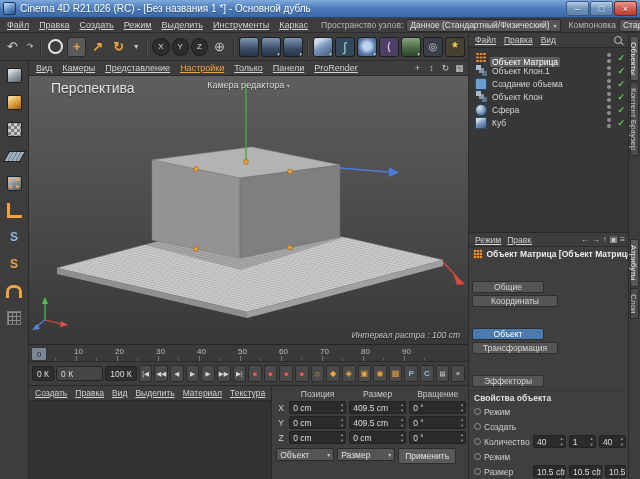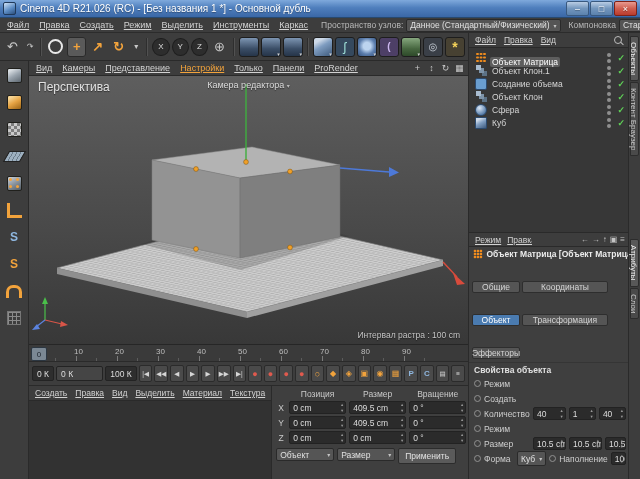--- a/index.html
+++ b/index.html
@@ -80,26 +80,26 @@
   
   .center{position:absolute;left:29px;top:61px;width:439px;bottom:0;}
   .vpmenu{height:15px;background:#3d3d3d;border-bottom:1px solid #2a2a2a;display:flex;
     align-items:center;padding:0 2px;box-sizing:border-box;}
   .vpmenu .mi{font-size:9px;}
   .mi.active{color:#f2a33c;}
   .navbtn{width:13px;height:12px;display:flex;align-items:center;justify-content:center;
     font-size:9px;color:#c9c9c9;margin-left:1px;}
   .viewport{position:relative;height:268px;background:linear-gradient(#5e5e5e,#4a4a4a 55%,#383838);
     border-bottom:1px solid #262626;overflow:hidden;}
-  .vplabel{position:absolute;left:9px;top:4px;font-size:12px;color:#e2e2e2;text-shadow:0 1px 1px rgba(0,0,0,.5);}
+  .vplabel{position:absolute;left:22px;top:4px;font-size:14px;color:#e2e2e2;text-shadow:0 1px 1px rgba(0,0,0,.5);}
   .camlabel{position:absolute;left:0;right:0;top:4px;text-align:center;font-size:9px;color:#dcdcdc;
     text-shadow:0 1px 1px rgba(0,0,0,.5);}
   .camlabel .arr{font-size:6px;color:#bbb;}
   .rastertext{position:absolute;right:8px;bottom:4px;font-size:8.5px;color:#c4c4c4;
-    text-shadow:0 1px 1px rgba(0,0,0,.5);}
+    text-shadow:0 1px 1px rgba(0,0,0,.5);font-style:italic;}
   
   .ruler{position:relative;height:17px;background:#3a3a3a;border-bottom:1px solid #2a2a2a;
     display:flex;align-items:flex-end;padding-left:6px;box-sizing:border-box;}
   .tick{width:41px;position:relative;font-size:8px;color:#bdbdbd;padding-bottom:3px;}
   .tick i{font-style:normal;position:relative;left:-2px;top:-2px;}
   .tick::before{content:"";position:absolute;left:0;bottom:0;width:1px;height:5px;background:#7a7a7a;}
   .tick::after{content:"";position:absolute;left:20px;bottom:0;width:1px;height:3px;background:#5c5c5c;}
   .marker{position:absolute;left:2px;top:2px;width:14px;height:12px;background:#7b8894;border:1px solid #2c3742;
     border-radius:2px;color:#1c242c;font-size:8px;display:flex;align-items:center;justify-content:center;}
   
@@ -167,21 +167,21 @@
     align-items:center;padding:0 3px;}
   .ammenu .mi{font-size:8.5px;padding:0 3px;}
   .clip{max-width:22px;overflow:hidden;white-space:nowrap;}
   .amnav{margin-left:auto;display:flex;gap:3px;font-size:8px;color:#c4c4c4;}
   .amtitle{height:13px;display:flex;align-items:center;gap:4px;padding:0 4px;
     font-size:8.5px;font-weight:bold;color:#ececec;white-space:nowrap;overflow:hidden;}
   .amtabs{padding:1px 2px 2px;border-bottom:1px solid #353535;}
   .atab{display:inline-flex;align-items:center;justify-content:center;height:12px;background:#555;
     border:1px solid #2e2e2e;border-radius:2px;color:#d5d5d5;font-size:8.5px;margin:1px;box-sizing:border-box;}
   .atab.active{background:#4a7bb0;color:#fff;}
-  .w62{width:48px;margin-top:20px;}.w86{width:86px;}
+  .w62{width:72px;margin-top:20px;}.w86{width:86px;}
   .amsection{height:13px;display:flex;align-items:center;padding:0 5px;font-size:8.5px;
     color:#e0e0e0;font-weight:bold;}
   .arow{height:15px;display:flex;align-items:center;padding:0 2px 0 5px;gap:3px;white-space:nowrap;}
   .pref{width:5px;height:5px;border:1px solid #919191;border-radius:50%;flex:none;}
   .alabel{font-size:8.5px;color:#cfcfcf;width:46px;flex:none;overflow:hidden;}
   .alabel.auto{width:auto;}
   .dd.field{height:13px;justify-content:space-between;}
   .w98{width:98px;}.w40{width:40px;}
   .nw34{width:34px;}.nw28{width:28px;}.nw36{width:36px;}.nw22{width:22px;}.nw18{width:18px;}
   

